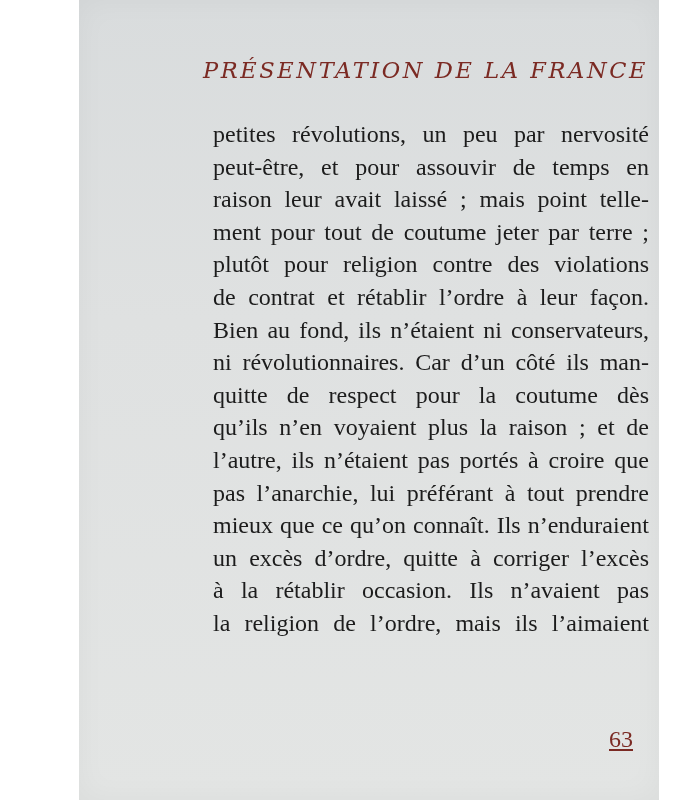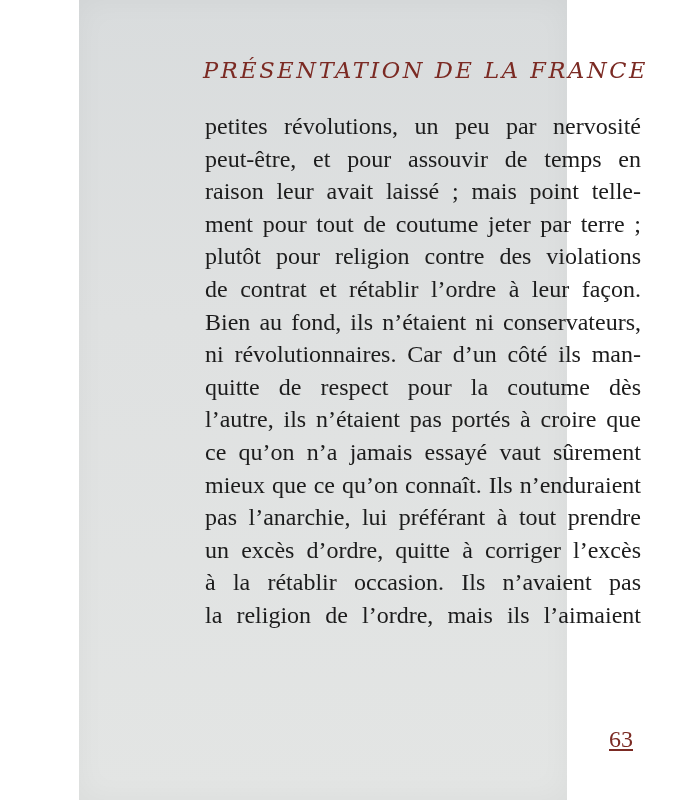--- a/index.html
+++ b/index.html
@@ -7,21 +7,21 @@
       padding: 0;
       background: #ffffff;
       width: 700px;
       height: 800px;
       overflow: hidden;
     }
     .page {
       position: absolute;
       left: 79px;
       top: 0;
-      width: 488px;
+      width: 580px;
       height: 800px;
       background: linear-gradient(180deg, #d9dcdd 0%, #dfe1e1 40%, #e3e5e4 100%);
       box-shadow: inset 0 0 30px rgba(0,0,0,0.04);
     }
     .running-head {
       position: absolute;
       left: 124px;
       top: 57px;
       width: 440px;
       margin: 0;
@@ -31,21 +31,21 @@
       font-size: 22.5px;
       letter-spacing: 2.6px;
       color: #7b2a23;
       white-space: nowrap;
     }
     .body-text {
       position: absolute;
       left: 126px;
       top: 110px;
       width: 436px;
-      margin: 0;
+      margin: 8px;
       padding: 0;
       list-style: none;
     }
     .line {
       display: block;
       height: 32.6px;
       line-height: 32.6px;
       font-family: "Liberation Serif", "DejaVu Serif", serif;
       font-size: 24px;
       color: #1c1c1c;
@@ -73,23 +73,23 @@
   <div class="body-text">
     <span class="line">petites révolutions, un peu par nervosité</span>
     <span class="line">peut-être, et pour assouvir de temps en</span>
     <span class="line">raison leur avait laissé ; mais point telle-</span>
     <span class="line">ment pour tout de coutume jeter par terre ;</span>
     <span class="line">plutôt pour religion contre des violations</span>
     <span class="line">de contrat et rétablir l’ordre à leur façon.</span>
     <span class="line">Bien au fond, ils n’étaient ni conservateurs,</span>
     <span class="line">ni révolutionnaires. Car d’un côté ils man-</span>
     <span class="line">quitte de respect pour la coutume dès</span>
+    <span class="line">qu’ils n’en voyaient plus la raison ; et de</span>
     <span class="line">l’autre, ils n’étaient pas portés à croire que</span>
-    <span class="line">ce qu’on n’a jamais essayé vaut sûrement</span>
+    <span class="line">pas l’anarchie, lui préférant à tout prendre</span>
     <span class="line">mieux que ce qu’on connaît. Ils n’enduraient</span>
-    <span class="line">pas l’anarchie, lui préférant à tout prendre</span>
     <span class="line">un excès d’ordre, quitte à corriger l’excès</span>
     <span class="line">à la rétablir occasion. Ils n’avaient pas</span>
     <span class="line">la religion de l’ordre, mais ils l’aimaient</span>
   </div>
 
   <div class="folio">63</div>
 </div>
 
 </body></html>

